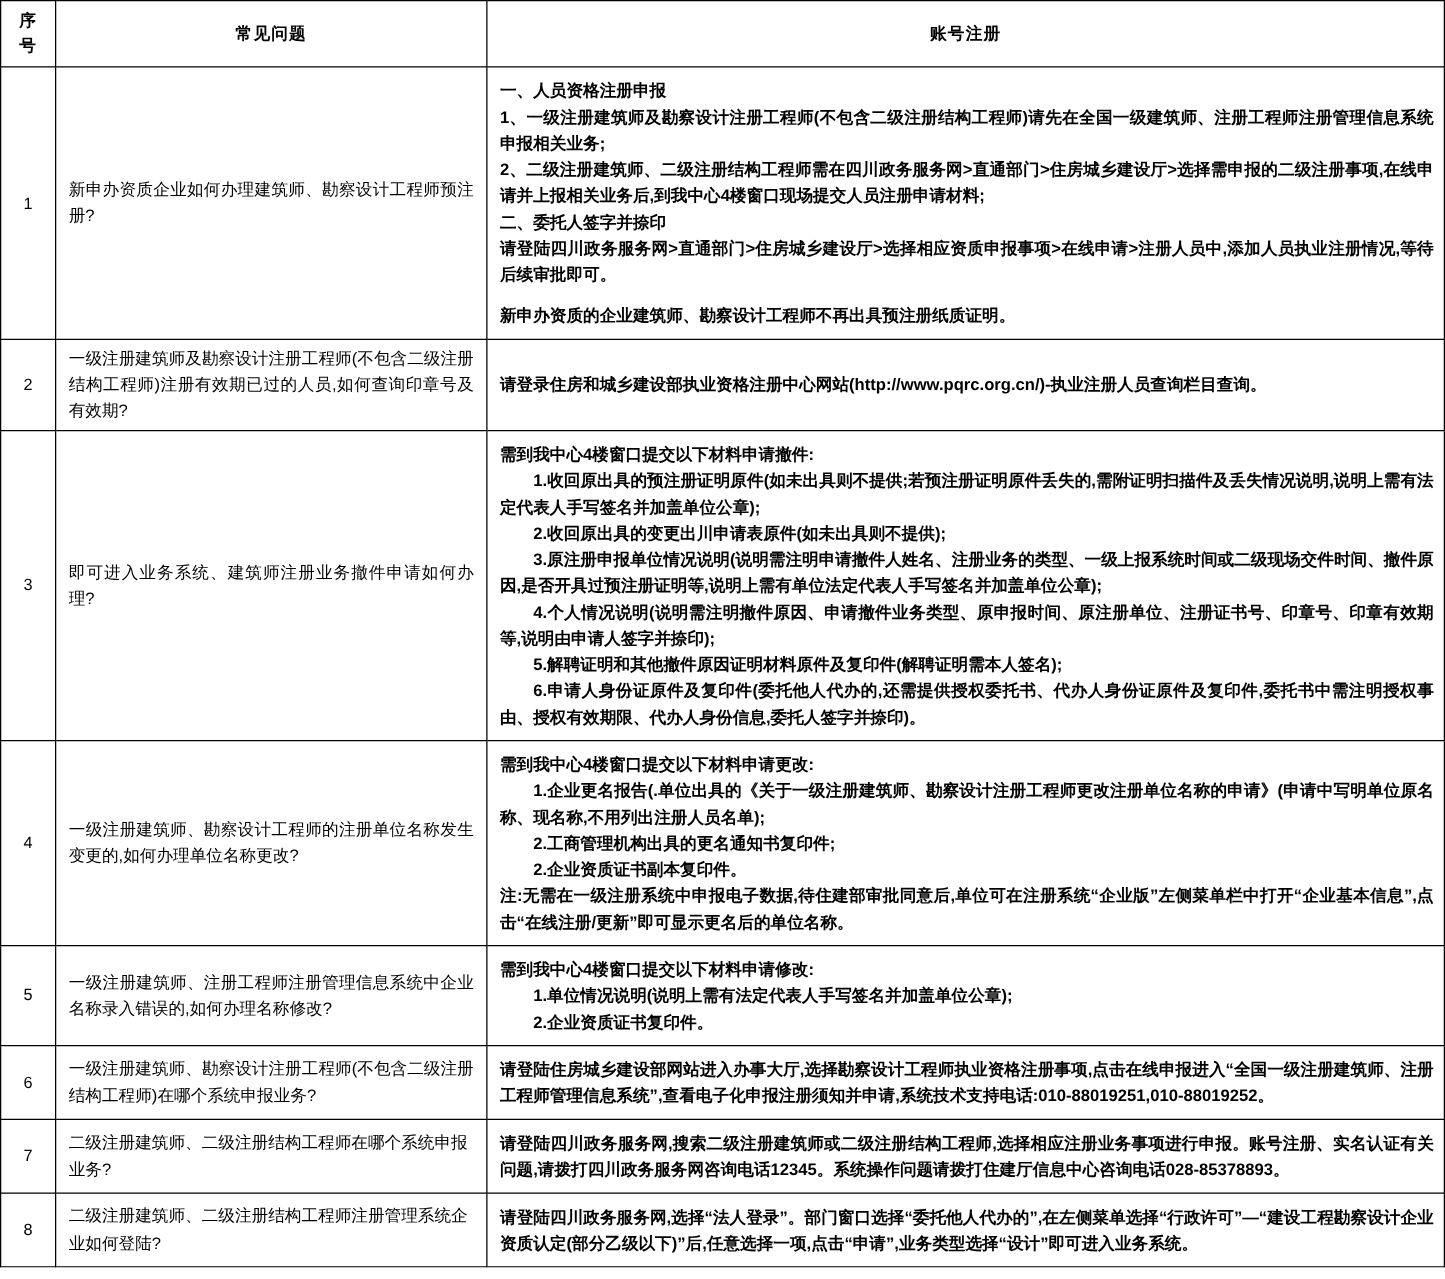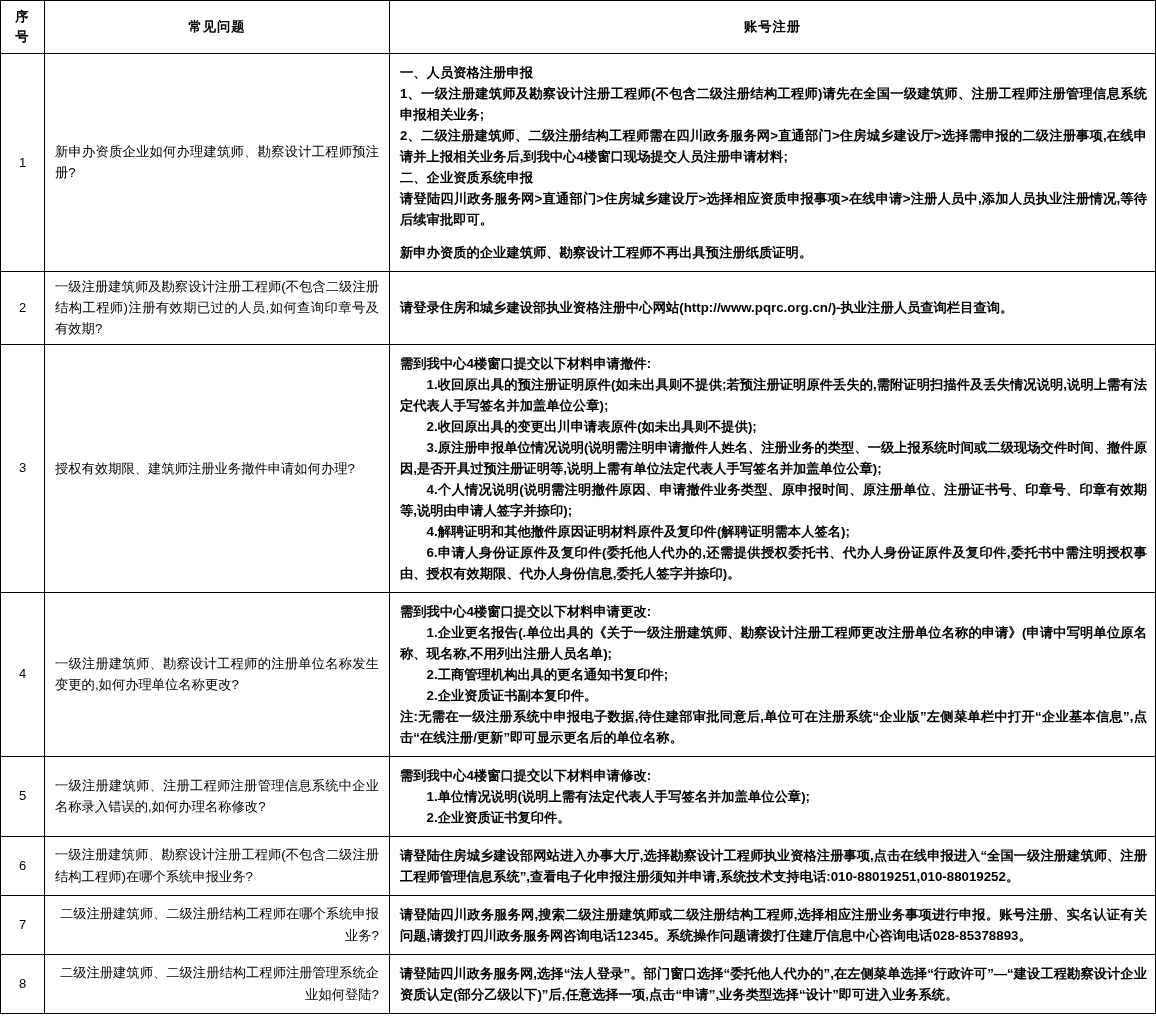--- a/index.html
+++ b/index.html
@@ -42,21 +42,21 @@
     font-size: 13px;
   }
   td.question {
     text-align: justify;
     text-justify: inter-ideograph;
     vertical-align: middle;
     line-height: 1.6;
     padding: 4px 10px;
   }
   td.question.center {
-    text-align: right;
+    text-align: left;
   }
   td.answer {
     text-align: justify;
     text-justify: inter-ideograph;
     vertical-align: middle;
     line-height: 1.58;
     padding: 8px 8px 8px 10px;
     font-family: "Liberation Sans", "DejaVu Sans", sans-serif;
     font-weight: bold;
   }
@@ -88,43 +88,43 @@
     </tr>
   </thead>
   <tbody id="faq-body">
       <tr>
         <td class="idx">1</td>
         <td class="question">新申办资质企业如何办理建筑师、勘察设计工程师预注册?</td>
         <td class="answer">
           <div class="line">一、人员资格注册申报</div>
           <div class="line">1、一级注册建筑师及勘察设计注册工程师(不包含二级注册结构工程师)请先在全国一级建筑师、注册工程师注册管理信息系统申报相关业务;</div>
           <div class="line">2、二级注册建筑师、二级注册结构工程师需在四川政务服务网&gt;直通部门&gt;住房城乡建设厅&gt;选择需申报的二级注册事项,在线申请并上报相关业务后,到我中心4楼窗口现场提交人员注册申请材料;</div>
-          <div class="line">二、企业资质系统申报</div>
+          <div class="line">二、委托人签字并捺印</div>
           <div class="line">请登陆四川政务服务网&gt;直通部门&gt;住房城乡建设厅&gt;选择相应资质申报事项&gt;在线申请&gt;注册人员中,添加人员执业注册情况,等待后续审批即可。</div>
           <div class="line blank"></div>
           <div class="line">新申办资质的企业建筑师、勘察设计工程师不再出具预注册纸质证明。</div>
         </td>
       </tr>
       <tr>
         <td class="idx">2</td>
         <td class="question">一级注册建筑师及勘察设计注册工程师(不包含二级注册结构工程师)注册有效期已过的人员,如何查询印章号及有效期?</td>
         <td class="answer">
           <div class="line">请登录住房和城乡建设部执业资格注册中心网站(http://www.pqrc.org.cn/)-执业注册人员查询栏目查询。</div>
         </td>
       </tr>
       <tr>
         <td class="idx">3</td>
-        <td class="question">授权有效期限、建筑师注册业务撤件申请如何办理?</td>
+        <td class="question">即可进入业务系统、建筑师注册业务撤件申请如何办理?</td>
         <td class="answer">
           <div class="line">需到我中心4楼窗口提交以下材料申请撤件:</div>
           <div class="line indent">1.收回原出具的预注册证明原件(如未出具则不提供;若预注册证明原件丢失的,需附证明扫描件及丢失情况说明,说明上需有法定代表人手写签名并加盖单位公章);</div>
           <div class="line indent">2.收回原出具的变更出川申请表原件(如未出具则不提供);</div>
           <div class="line indent">3.原注册申报单位情况说明(说明需注明申请撤件人姓名、注册业务的类型、一级上报系统时间或二级现场交件时间、撤件原因,是否开具过预注册证明等,说明上需有单位法定代表人手写签名并加盖单位公章);</div>
           <div class="line indent">4.个人情况说明(说明需注明撤件原因、申请撤件业务类型、原申报时间、原注册单位、注册证书号、印章号、印章有效期等,说明由申请人签字并捺印);</div>
-          <div class="line indent">4.解聘证明和其他撤件原因证明材料原件及复印件(解聘证明需本人签名);</div>
+          <div class="line indent">5.解聘证明和其他撤件原因证明材料原件及复印件(解聘证明需本人签名);</div>
           <div class="line indent">6.申请人身份证原件及复印件(委托他人代办的,还需提供授权委托书、代办人身份证原件及复印件,委托书中需注明授权事由、授权有效期限、代办人身份信息,委托人签字并捺印)。</div>
         </td>
       </tr>
       <tr>
         <td class="idx">4</td>
         <td class="question">一级注册建筑师、勘察设计工程师的注册单位名称发生变更的,如何办理单位名称更改?</td>
         <td class="answer">
           <div class="line">需到我中心4楼窗口提交以下材料申请更改:</div>
           <div class="line indent">1.企业更名报告(.单位出具的《关于一级注册建筑师、勘察设计注册工程师更改注册单位名称的申请》(申请中写明单位原名称、现名称,不用列出注册人员名单);</div>
           <div class="line indent">2.工商管理机构出具的更名通知书复印件;</div>

